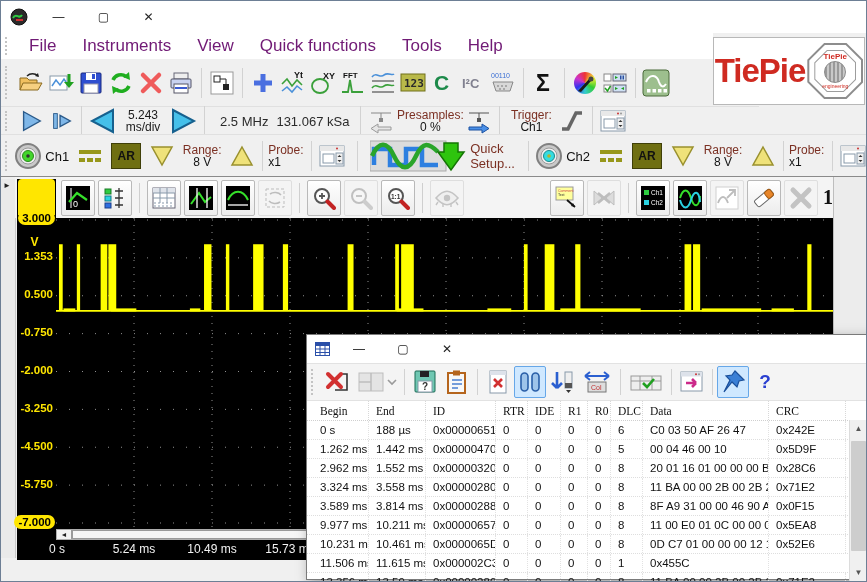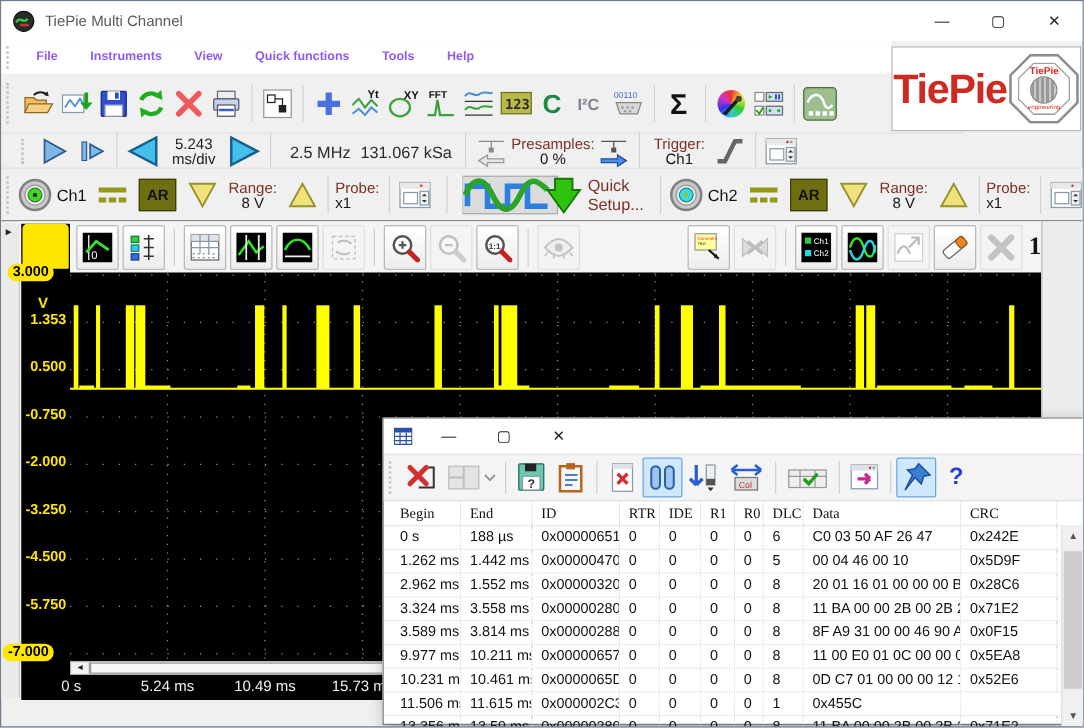--- a/index.html
+++ b/index.html
@@ -7,24 +7,24 @@
        border:1px solid #6d7f95;box-sizing:border-box;}
   
   .titlebar{position:absolute;left:0;top:0;width:100%;height:32px;background:#fff;display:flex;align-items:center;}
   .appicon{margin:0 8px 0 9px;width:18px;height:18px;}
   .tb-title{font-size:12px;color:#5a5a5a;flex:1;}
   .winbtn{width:45px;height:31px;display:flex;align-items:center;justify-content:center;
           font-size:12px;color:#222;cursor:default;}
   
   .menubar{position:absolute;left:0;top:32px;width:712px;height:26px;background:#fff;display:flex;align-items:center;}
   .grip{width:6px;height:70%;border-left:2px dotted #c3c3c3;margin:0 3px 0 4px;}
-  .menu-item{padding:0 13px;font-size:10px;color:#8b5cf6;line-height:26px;font-weight:bold;}
+  .menu-item{padding:0 13px;font-size:17px;color:#701a75;line-height:26px;}
   
   .tbar1{position:absolute;left:0;top:58px;width:712px;height:47px;display:flex;align-items:center;background:#f0f0f0;}
-  .tbar2{position:absolute;left:0;top:105px;width:758px;height:28px;display:flex;align-items:center;background:#f0f0f0;border-top:1px solid #e0e0e0;padding-left:12px;}
+  .tbar2{position:absolute;left:0;top:105px;width:758px;height:28px;display:flex;align-items:center;background:#f0f0f0;border-top:1px solid #e0e0e0;}
   .tbar3{position:absolute;left:0;top:133px;width:867px;height:42px;display:flex;align-items:center;background:#f0f0f0;border-top:1px solid #e0e0e0;}
   .tbtn{width:30px;height:32px;display:flex;align-items:center;justify-content:center;flex:none;}
   .sep{width:1px;height:30px;background:#d2d2d2;margin:0 5px;flex:none;}
   .mini2{display:flex;flex-direction:column;line-height:12px;font-size:12px;color:#1a1a1a;text-align:center;flex:none;}
   .maroon{color:#7b3023;}
   .black-val{color:#141414;}
   .rate{font-size:13px;color:#2a2a2a;white-space:nowrap;flex:none;}
   .lcdtext{font-family:"DejaVu Sans Mono",monospace;}
   
   .logo-box{position:absolute;left:712px;top:36px;width:150px;height:66px;background:#fff;
@@ -49,21 +49,21 @@
   .gbtn{width:32px;height:34px;border:1px solid #b9b9b9;border-radius:2px;background:linear-gradient(#ffffff,#ececec);
         display:flex;align-items:center;justify-content:center;flex:none;}
   .gbtn.dis{border-color:#dedede;background:#f4f4f4;}
   .gsep{width:1px;height:30px;background:#cfcfcf;margin:0 4px;flex:none;}
   .gcount{font-family:"Liberation Serif",serif;font-size:20px;font-weight:bold;color:#111;margin-left:2px;}
   .yaxis{position:absolute;left:16px;top:2px;width:39px;height:361px;background:#000;}
   .yhead{position:absolute;left:1px;top:0;width:37px;height:36px;background:#ffe600;border-radius:4px 4px 0 0;}
   .ylabs{position:absolute;left:0;top:32px;right:1px;height:318px;display:flex;flex-direction:column;
          justify-content:space-between;align-items:flex-end;}
   .ylab{font-size:11.5px;font-weight:bold;color:#ffe600;height:14px;line-height:14px;padding-right:2px;}
-  .ylab:first-of-type,.ylab:last-of-type{background:#ffe600;color:#000;border-radius:8px;padding:0 4px;margin-right:12px;}
+  .ylab:first-of-type,.ylab:last-of-type{background:#ffe600;color:#000;border-radius:8px;padding:0 4px;margin-right:0px;}
   .yunit{position:absolute;top:56px;left:0;right:4px;text-align:center;color:#ffe600;font-weight:bold;font-size:12px;}
   .plot{position:absolute;left:55px;top:41px;width:777px;height:311px;background:#000;}
   .hscroll{position:absolute;left:55px;top:352px;width:777px;height:11px;background:#e2e2e2;border:1px solid #aeaeae;
            box-sizing:border-box;display:flex;}
   .harrow{width:14px;height:100%;background:#f2f2f2;border-right:1px solid #9a9a9a;display:flex;align-items:center;justify-content:center;font-size:7px;color:#222;}
   .hthumb{flex:1;background:#f6f6f6;border:1px solid #9a9a9a;}
   .xaxis{position:absolute;left:16px;top:363px;width:816px;height:20px;background:#000;}
   .xlab{position:absolute;top:2px;transform:translateX(-50%);color:#f2f2f2;font-size:12px;white-space:nowrap;}
   .xlab:nth-of-type(1){left:40px;} .xlab:nth-of-type(2){left:117px;}
   .xlab:nth-of-type(3){left:195px;} .xlab:nth-of-type(4){left:273px;}
@@ -96,21 +96,20 @@
 <body>
 
 <div class="app">
 
   <div class="titlebar">
     <svg class="appicon" viewBox="0 0 18 18">
       <circle cx="9" cy="9" r="8" fill="#2a2a2a" stroke="#111"></circle>
       <path d="M3 10c3-6 6 2 9-3" stroke="#2ecc40" stroke-width="2" fill="none"></path>
       <path d="M6 12h7" stroke="#d03030" stroke-width="2" fill="none"></path>
     </svg>
-    <span class="tb-title">TiePie Multi Channel</span>
     <div class="winbtn">—</div>
     <div class="winbtn">▢</div>
     <div class="winbtn">✕</div>
   </div>
 
   <div class="menubar">
 
     <div class="grip"></div>
   <span class="menu-item">File</span>
       <span class="menu-item">Instruments</span>

